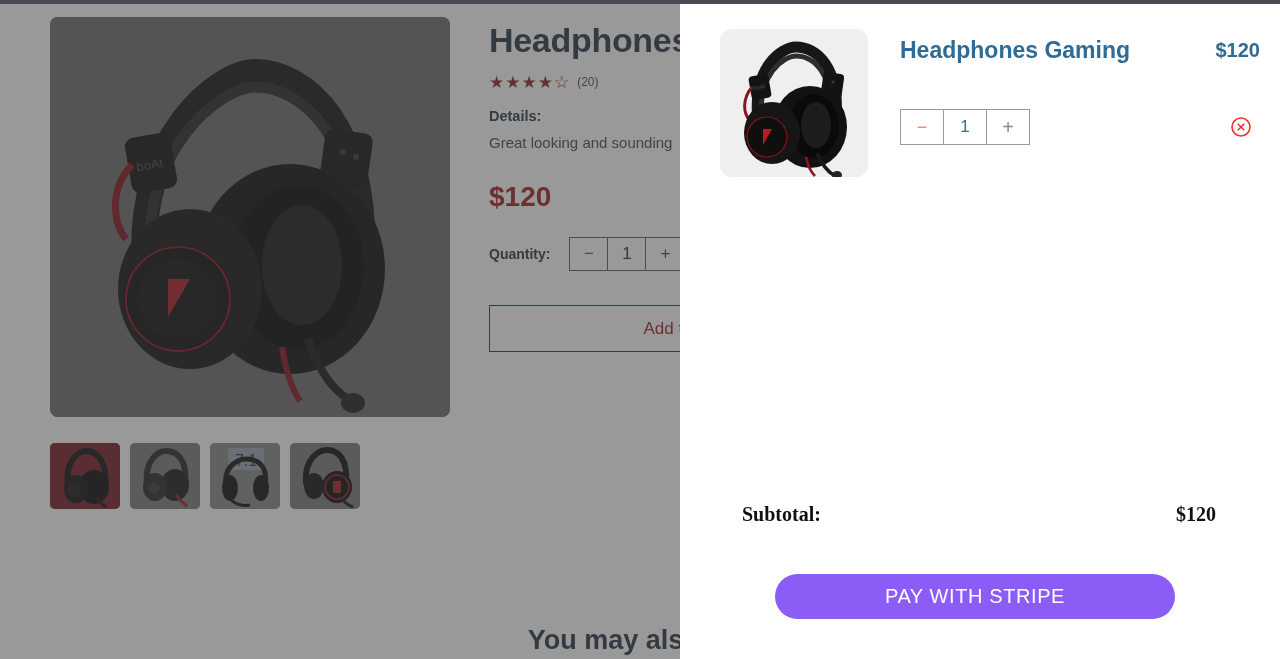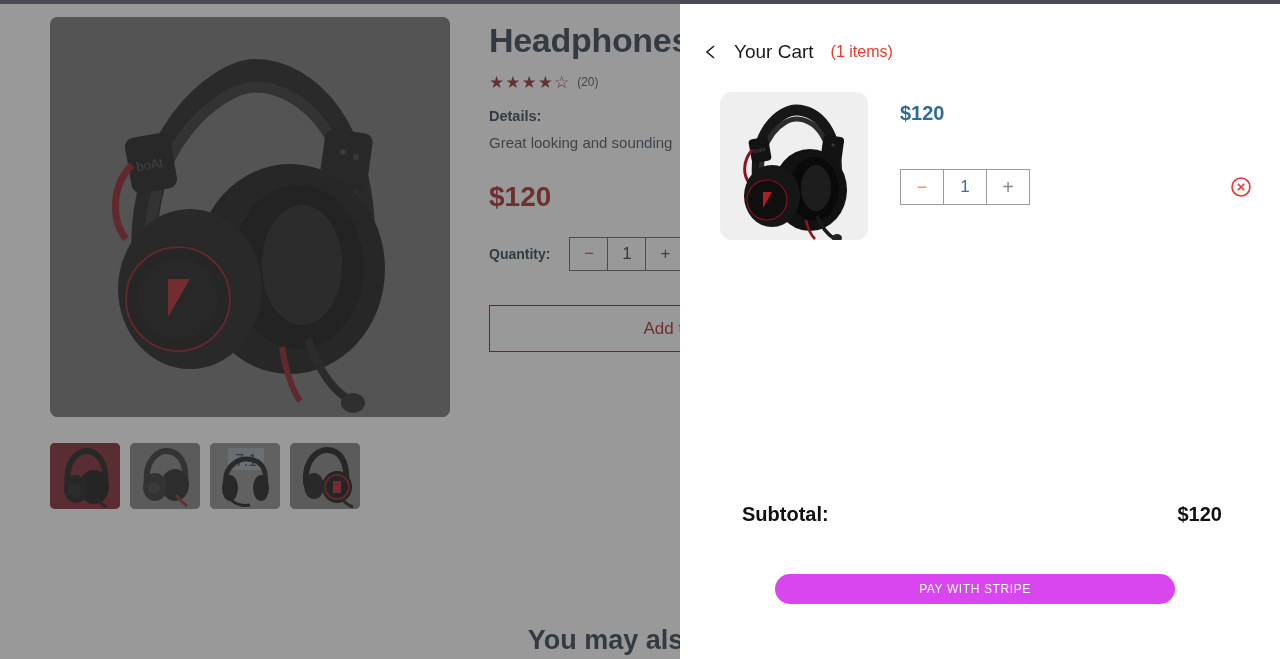--- a/index.html
+++ b/index.html
@@ -302,48 +302,49 @@
     cursor: pointer;
     color: #ee3233;
     margin-right: 20px;
   }
   .remove-icon svg { display: block; }
 
   
   .subtotal-row {
     position: absolute;
     left: 62px;
-    right: 58px;
+    right: 64px;
     top: 503px;
     display: flex;
     align-items: center;
     justify-content: space-between;
+    font-family: Liberation Serif, serif;
   }
   .subtotal-label {
     font-size: 20px;
     font-weight: bold;
     color: #111111;
   }
   .subtotal-value {
     font-size: 20px;
     font-weight: bold;
     color: #111111;
   }
 
   .pay-btn {
     position: absolute;
     left: 95px;
     top: 574px;
     width: 400px;
-    height: 30px;
+    height: 45px;
     border: none;
     border-radius: 23px;
-    background: #d946ef;
+    background: #8b5cf6;
     color: #ffffff;
-    font-size: 12px;
+    font-size: 20px;
     letter-spacing: 0.6px;
     font-family: "Liberation Sans", sans-serif;
     cursor: pointer;
   }
 </style>
 </head>
 <body>
 
 <div id="app">
 
@@ -452,29 +453,20 @@
 
     </div>
 
     <div class="suggest-title">You may also like</div>
   </div>
 
   <div class="dim"></div>
 
   <div class="cart-panel">
 
-    <div class="cart-head">
-      <span class="back-icon">
-        <svg width="16" height="18" viewBox="0 0 16 18" fill="none" stroke="currentColor" stroke-width="1.6">
-          <polyline points="11,3 4,9 11,15"></polyline>
-        </svg>
-      </span>
-      <span class="cart-title">Your Cart</span>
-      <span class="cart-count">(1 items)</span>
-    </div>
 
     <div class="cart-item">
       <div class="item-thumb">
         <svg viewBox="0 0 148 148">
           <rect width="148" height="148" rx="12" fill="#efefef"></rect>
           <path d="M38 92 C 32 38, 62 18, 76 18 C 96 18, 120 38, 116 90" stroke="#171717" stroke-width="11" fill="none" stroke-linecap="round"></path>
           <path d="M42 90 C 37 45, 64 27, 76 27 C 94 27, 114 46, 111 88" stroke="#2d2d2d" stroke-width="5" fill="none" stroke-linecap="round"></path>
           <rect x="30" y="46" width="20" height="24" rx="4" fill="#131313" transform="rotate(-10 40 58)"></rect>
           <text x="33" y="60" font-size="6" fill="#4d4d4d" font-family="sans-serif" transform="rotate(-10 40 58)">boAt</text>
           <rect x="102" y="44" width="21" height="25" rx="4" fill="#131313" transform="rotate(8 112 56)"></rect>
@@ -490,20 +482,21 @@
           <path d="M43 100 L 52 100 L 52 116 L 43 116 Z" fill="#b01f26"></path>
           <path d="M52 100 L 43 116 L 52 116 Z" fill="#0f0f0f"></path>
           <path d="M97 124 C 102 136, 108 143, 115 147" stroke="#1a1a1a" stroke-width="3.5" fill="none"></path>
           <ellipse cx="117" cy="146" rx="5" ry="4" fill="#242424"></ellipse>
           <path d="M86 128 C 88 138, 91 143, 95 147" stroke="#8a1420" stroke-width="2.6" fill="none"></path>
         </svg>
       </div>
 
       <div class="item-body">
         <div class="item-top">
+          <div class="item-name">Headphones Gaming</div>
           <div class="item-price">$120</div>
         </div>
 
         <div class="item-bottom">
           <div class="cart-stepper">
             <div class="c-minus">−</div>
             <div class="c-val">1</div>
             <div class="c-plus">+</div>
           </div>
 

